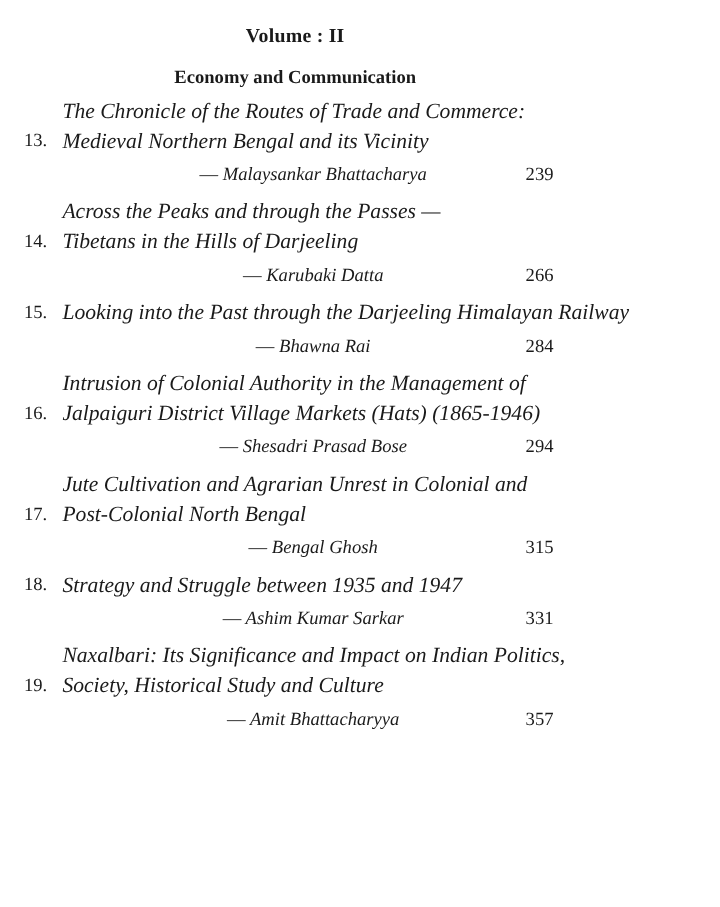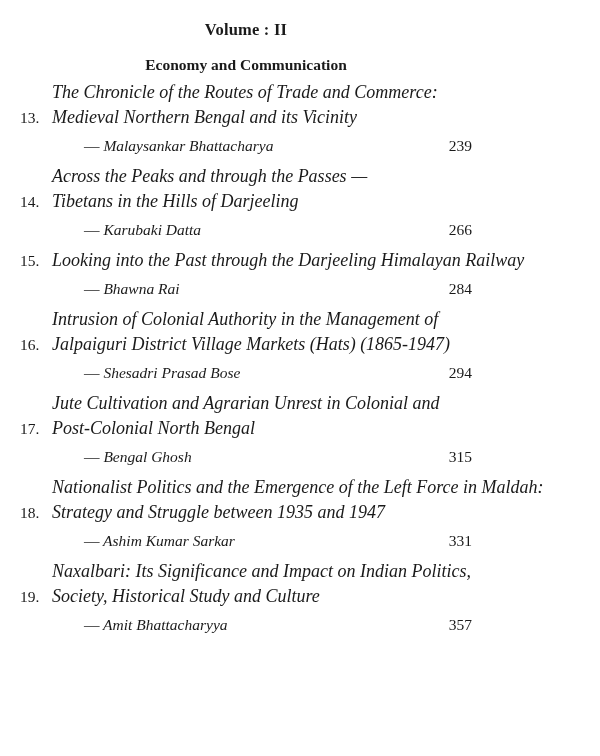--- a/index.html
+++ b/index.html
@@ -71,29 +71,30 @@
     margin-top: 3px;
     padding-left: 34px;
   }
   .author {
     font-style: italic;
     font-size: 15.5px;
     line-height: 25px;
     flex: 1 1 auto;
     padding-left: 32px;
     white-space: nowrap;
+    text-align: center;
   }
   .dash {
     font-style: normal;
   }
   .page-num {
     flex: 0 0 auto;
     font-size: 15.5px;
     line-height: 25px;
-    text-align: right;
+    text-align: left;
     min-width: 34px;
     padding-right: 2px;
   }
 </style>
 </head>
 <body>
 
 <div class="page">
 
   <div class="volume-title">Volume : II</div>
@@ -139,21 +140,21 @@
       <div class="author"><span class="dash">—</span> <span>Bhawna Rai</span></div>
       <div class="page-num">284</div>
     </div>
   </div>
 
   <div class="entry">
     <div class="entry-head">
       <div class="entry-num">16.</div>
       <div class="entry-title">
         <span class="line">Intrusion of Colonial Authority in the Management of</span>
-        <span class="line">Jalpaiguri District Village Markets (Hats) (1865-1947)</span>
+        <span class="line">Jalpaiguri District Village Markets (Hats) (1865-1946)</span>
       </div>
     </div>
     <div class="author-row">
       <div class="author"><span class="dash">—</span> <span>Shesadri Prasad Bose</span></div>
       <div class="page-num">294</div>
     </div>
   </div>
 
 
   <div class="entry">
@@ -167,21 +168,20 @@
     <div class="author-row">
       <div class="author"><span class="dash">—</span> <span>Bengal Ghosh</span></div>
       <div class="page-num">315</div>
     </div>
   </div>
 
   <div class="entry">
     <div class="entry-head">
       <div class="entry-num">18.</div>
       <div class="entry-title">
-        <span class="line">Nationalist Politics and the Emergence of the Left Force in Maldah:</span>
         <span class="line">Strategy and Struggle between 1935 and 1947</span>
       </div>
     </div>
     <div class="author-row">
       <div class="author"><span class="dash">—</span> <span>Ashim Kumar Sarkar</span></div>
       <div class="page-num">331</div>
     </div>
   </div>
 
   <div class="entry">

